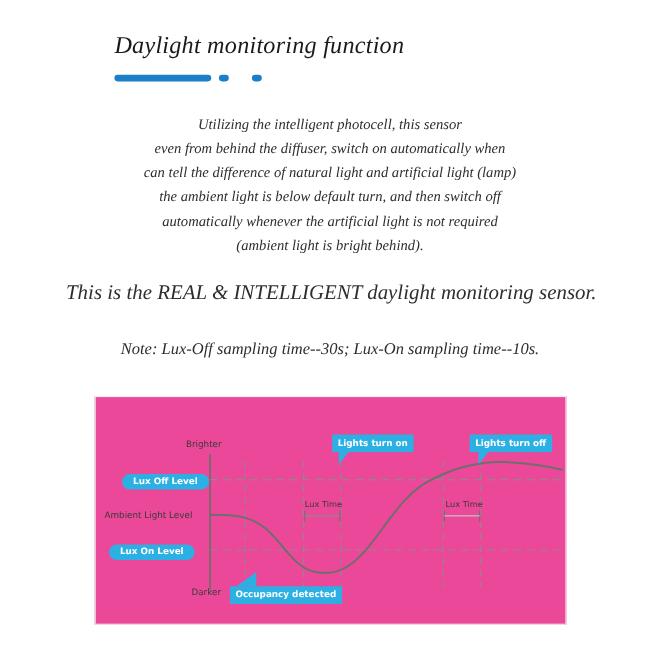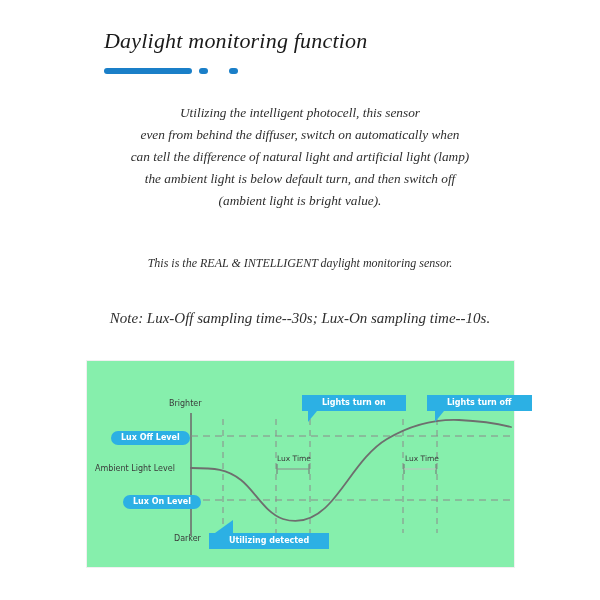--- a/index.html
+++ b/index.html
@@ -64,21 +64,21 @@
   }
   .body-block .line { white-space: nowrap; }
 
   .tagline {
     position: absolute;
     left: 60px;
     top: 256px;
     width: 480px;
     text-align: center;
     font-style: italic;
-    font-size: 12px;
+    font-size: 19px;
     color: #2e2e2e;
     white-space: nowrap;
   }
   .note {
     position: absolute;
     left: 60px;
     top: 310px;
     width: 480px;
     text-align: center;
     font-style: italic;
@@ -87,21 +87,21 @@
     white-space: nowrap;
   }
 
   
   .diagram {
     position: absolute;
     left: 86px;
     top: 360px;
     width: 429px;
     height: 208px;
-    background: #86efac;
+    background: #ec4899;
     border: 1px solid #f0f0f0;
     box-sizing: border-box;
   }
   .diagram svg {
     position: absolute;
     left: 0;
     top: 0;
     width: 429px;
     height: 208px;
   }
@@ -125,30 +125,30 @@
     font-family: "DejaVu Sans", "Liberation Sans", sans-serif;
     font-size: 8px;
     font-weight: bold;
     border-radius: 10px;
     padding: 3px 10px;
     white-space: nowrap;
     font-style: normal;
     line-height: 1;
   }
   .pill-off { left: 24px; top: 70px; }
-  .pill-on  { left: 36px; top: 134px; }
+  .pill-on  { left: 12px; top: 134px; }
 
   .callout {
     position: absolute;
     background: #2cb0e4;
     color: #ffffff;
     font-family: "DejaVu Sans", "Liberation Sans", sans-serif;
     font-size: 8px;
     font-weight: bold;
-    padding: 3px 20px;
+    padding: 3px 5px;
     white-space: nowrap;
     font-style: normal;
     line-height: 1.2;
   }
   .callout .tail {
     position: absolute;
     width: 0;
     height: 0;
   }
 
@@ -196,21 +196,22 @@
     <span class="accent-bar accent-mid"></span>
     <span class="accent-gap"></span>
     <span class="accent-bar accent-dot"></span>
   </div>
 
   <div class="body-block">
     <div class="line">Utilizing the intelligent photocell, this sensor</div>
     <div class="line">even from behind the diffuser, switch on automatically when</div>
     <div class="line">can tell the difference of natural light and artificial light (lamp)</div>
     <div class="line">the ambient light is below default turn, and then switch off</div>
-    <div class="line">(ambient light is bright value).</div>
+    <div class="line">automatically whenever the artificial light is not required</div>
+    <div class="line">(ambient light is bright behind).</div>
   </div>
 
   <div class="tagline">This is the REAL &amp; INTELLIGENT daylight monitoring sensor.</div>
   <div class="note">Note:  Lux-Off sampling time--30s;  Lux-On sampling time--10s.</div>
 
   <div class="diagram">
 
     <svg viewBox="0 0 429 208">
 
       <line x1="104" y1="52" x2="104" y2="175" stroke="#6e6e6e" stroke-width="1.6"></line>
@@ -252,21 +253,21 @@
       <span>Lights turn on</span>
       <span class="tail"></span>
     </div>
 
     <div class="callout co-off">
       <span>Lights turn off</span>
       <span class="tail"></span>
     </div>
 
     <div class="callout co-occ">
-      <span>Utilizing detected</span>
+      <span>Occupancy detected</span>
       <span class="tail"></span>
     </div>
 
     <div class="luxtime lt-1">Lux Time</div>
     <div class="luxtime lt-2">Lux Time</div>
 
   </div>
 </div>
 
 </body></html>

